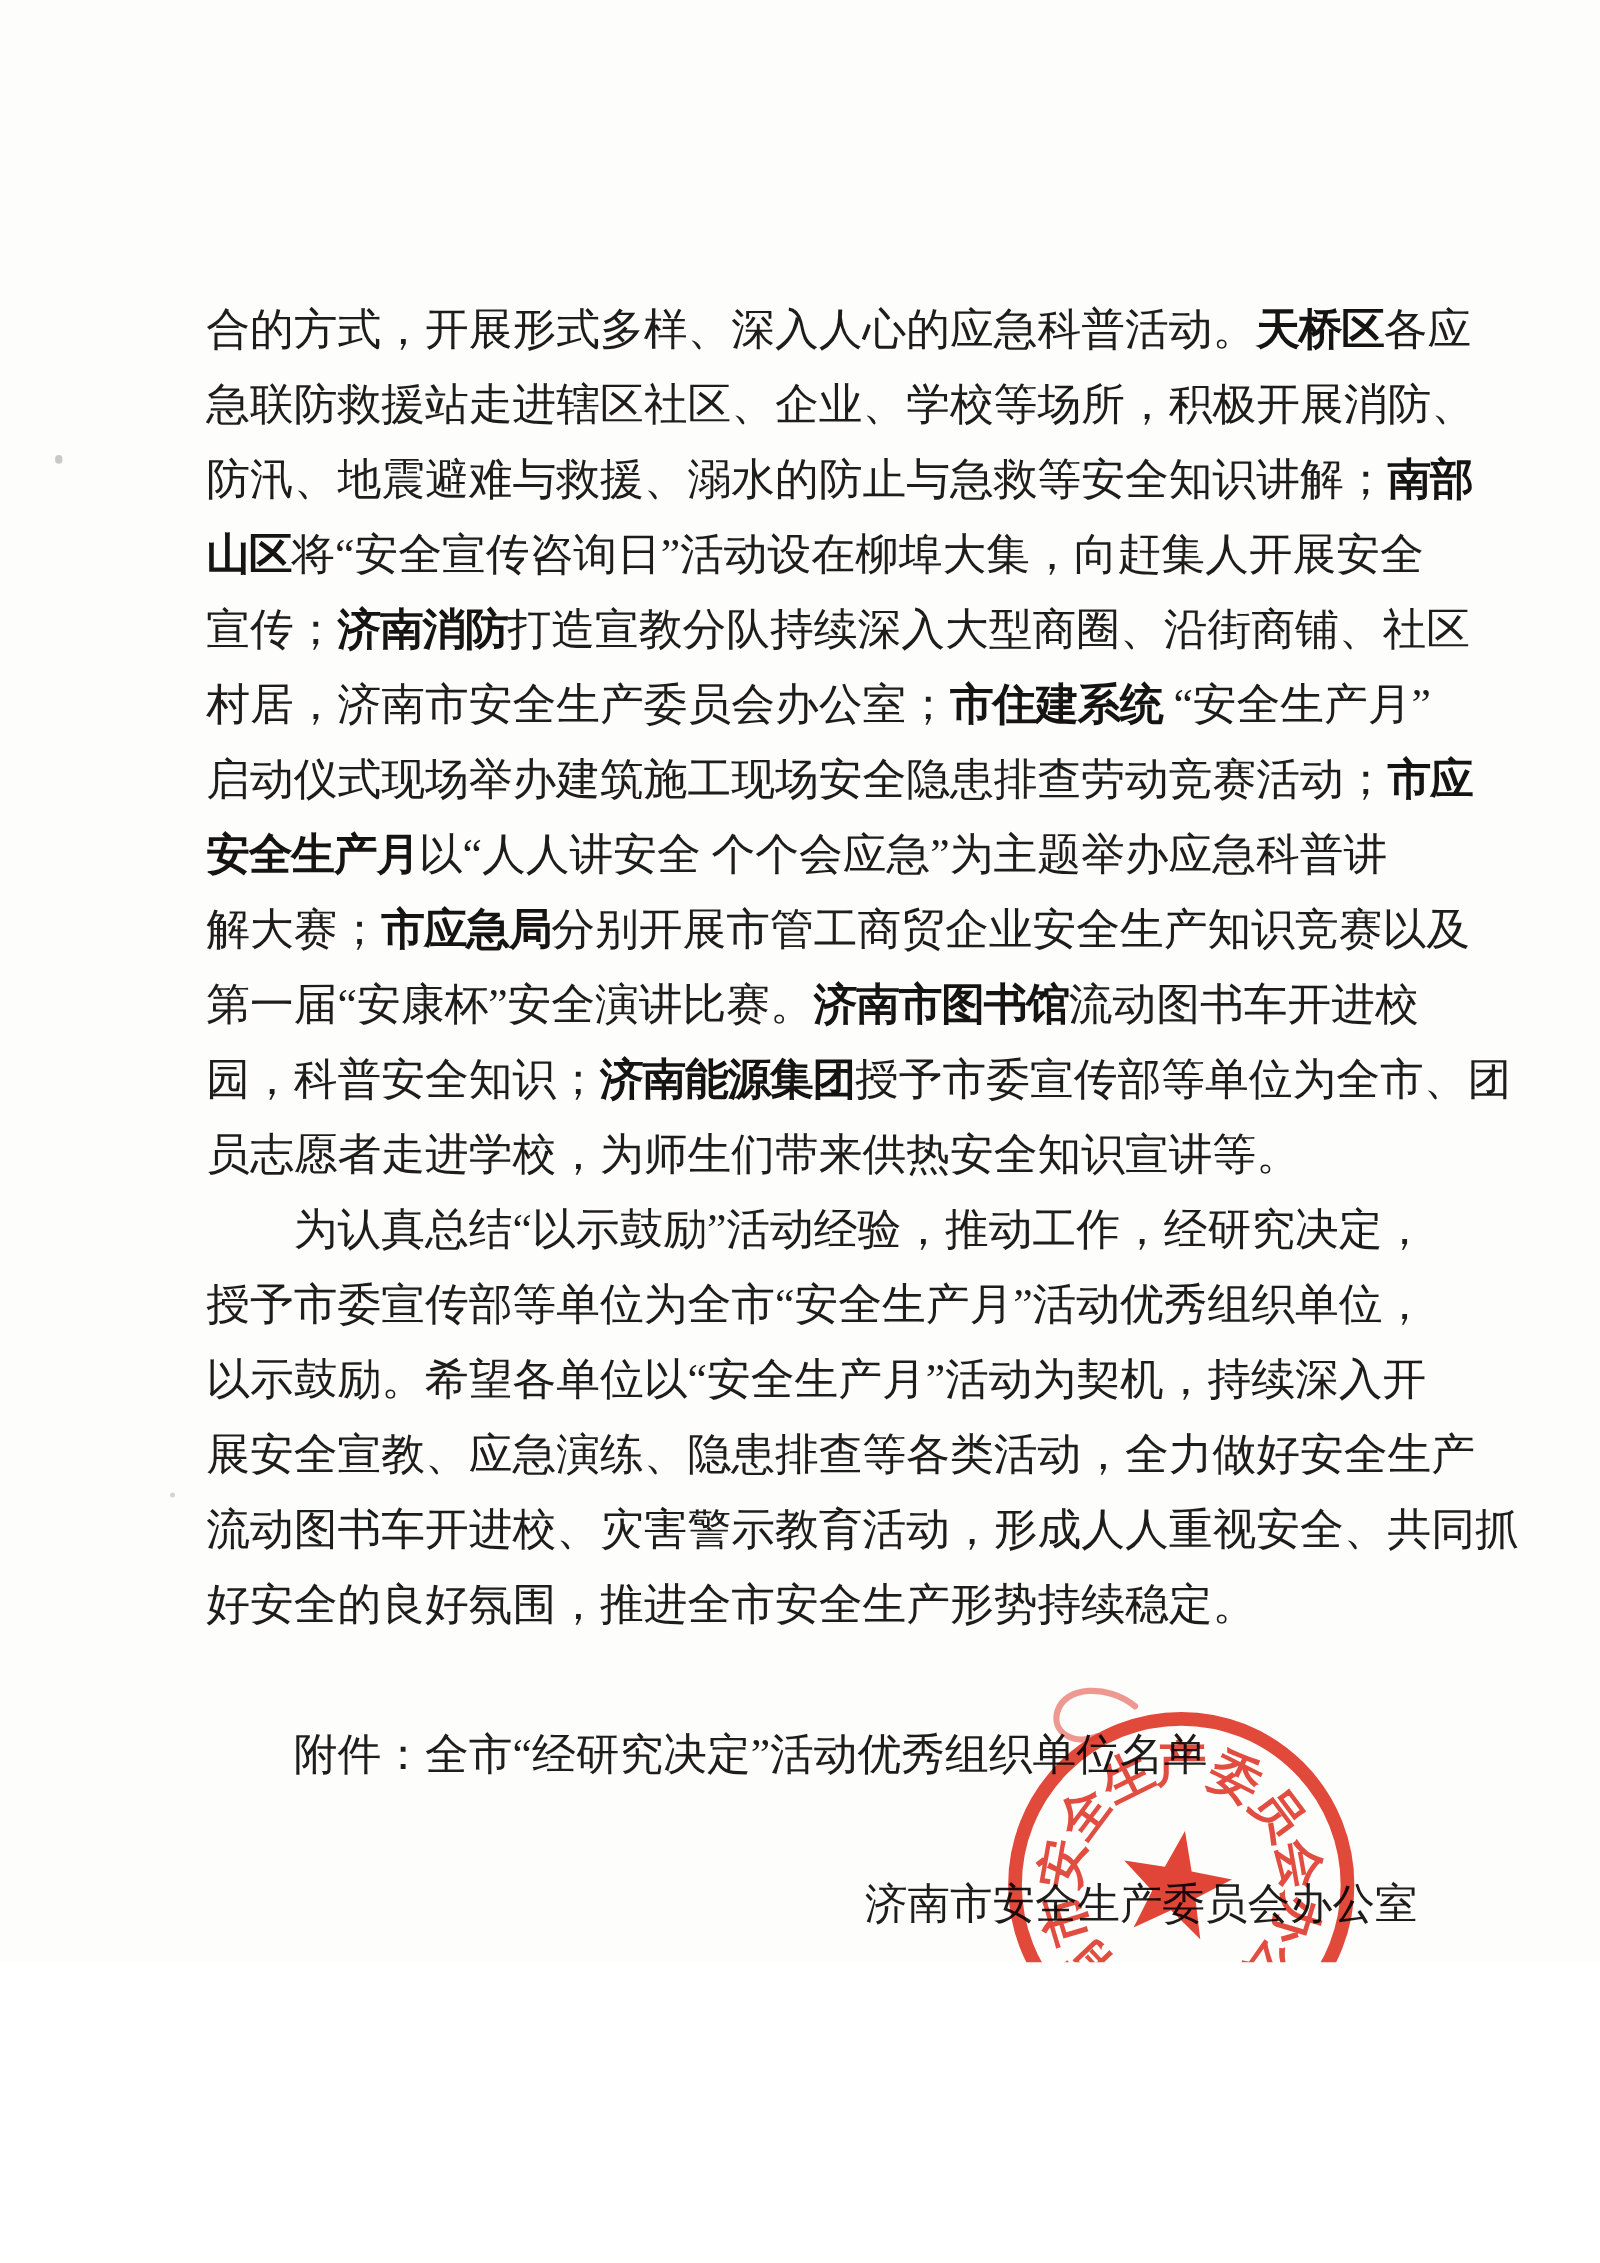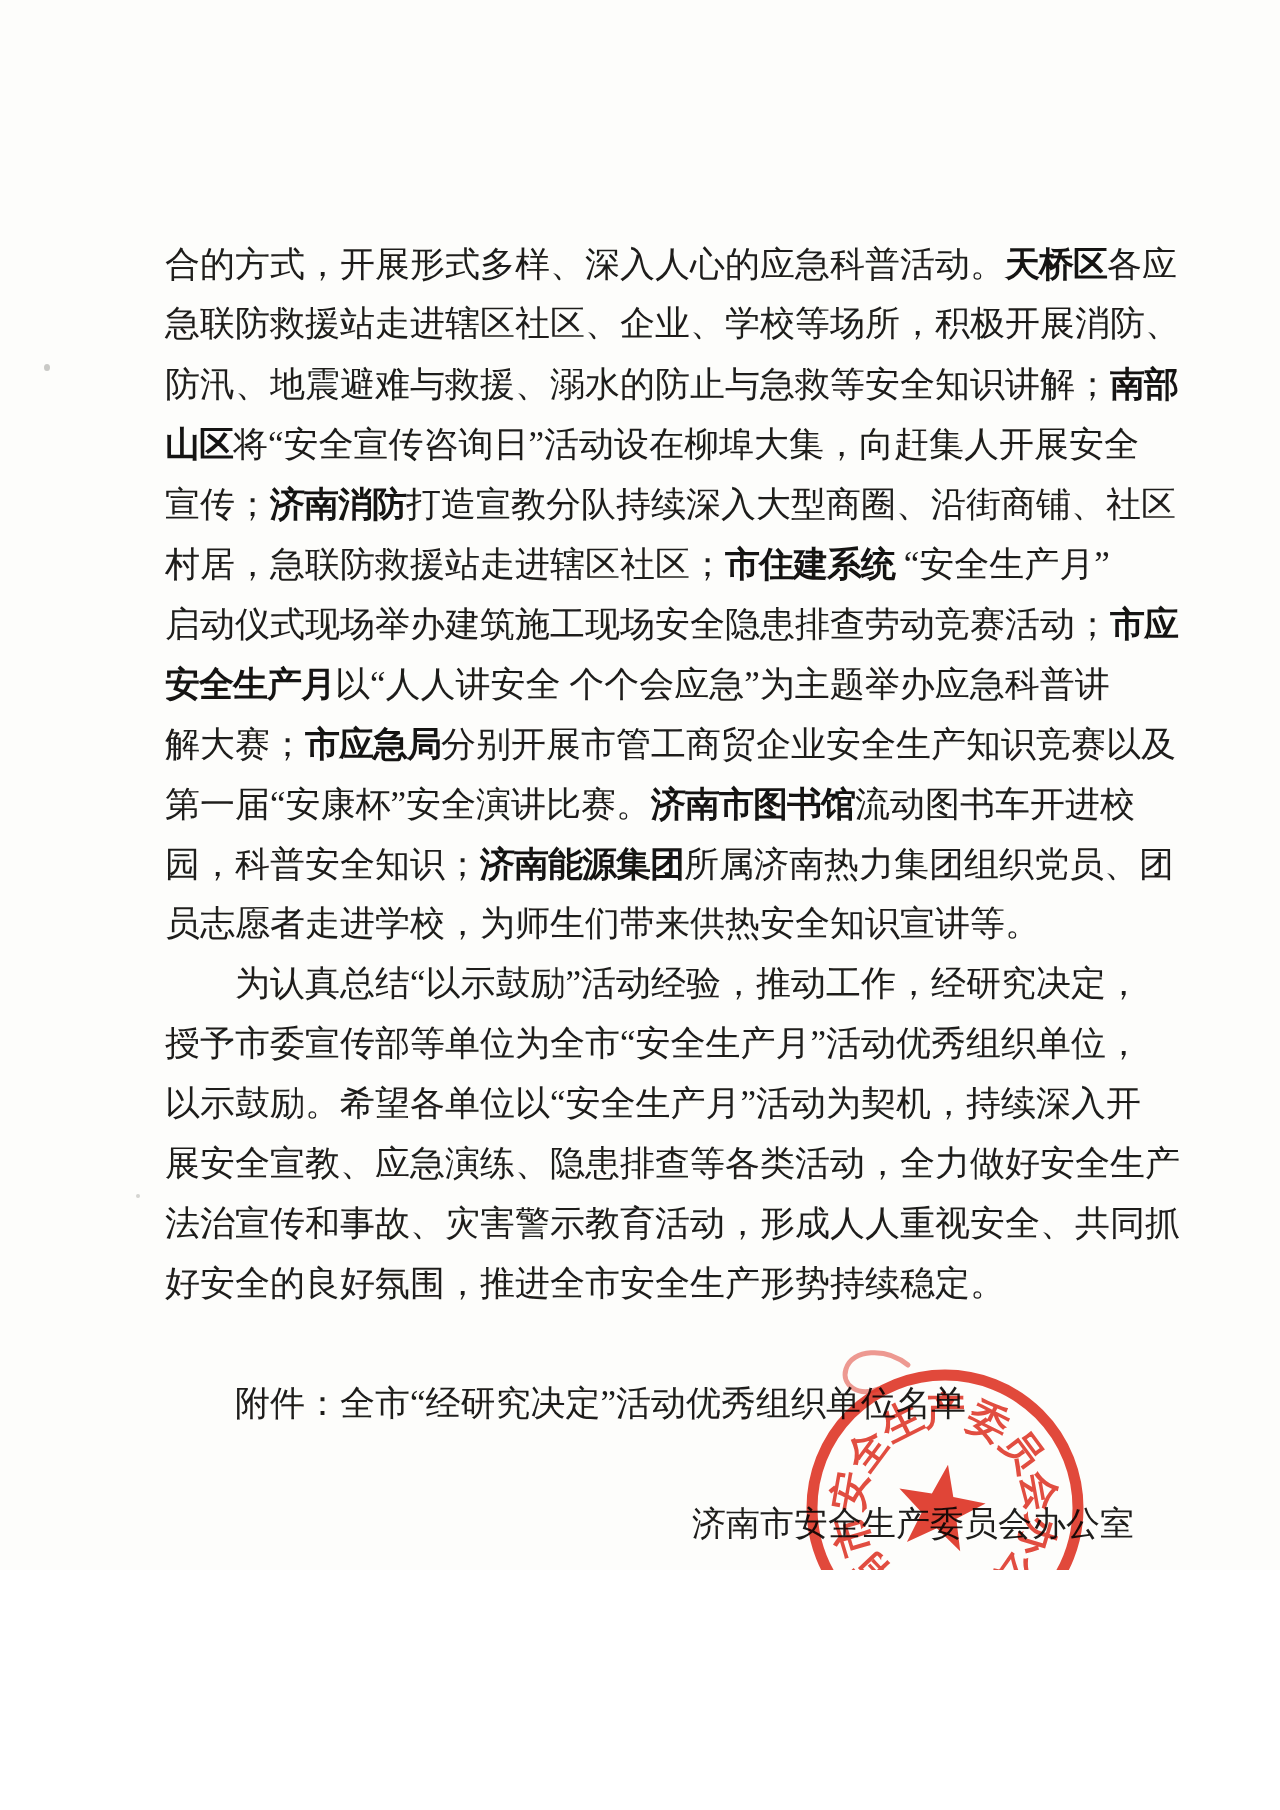--- a/index.html
+++ b/index.html
@@ -55,32 +55,32 @@
 
   <div class="speck s1"></div>
   <div class="speck s2"></div>
 
   <div class="body-text">
       <div class="line"><span class="song">合的方式，开展形式多样、深入人心的应急科普活动。</span><span class="hei">天桥区</span><span class="song">各应</span></div>
       <div class="line"><span class="song">急联防救援站走进辖区社区、企业、学校等场所，积极开展消防、</span></div>
       <div class="line"><span class="song">防汛、地震避难与救援、溺水的防止与急救等安全知识讲解；</span><span class="hei">南部</span></div>
       <div class="line"><span class="hei">山区</span><span class="song">将“安全宣传咨询日”活动设在柳埠大集，向赶集人开展安全</span></div>
       <div class="line"><span class="song">宣传；</span><span class="hei">济南消防</span><span class="song">打造宣教分队持续深入大型商圈、沿街商铺、社区</span></div>
-      <div class="line"><span class="song">村居，急联防救援站走进辖区社区；</span><span class="hei">市住建系统</span><span class="song"> “安全生产月”</span></div>
+      <div class="line"><span class="song">村居，济南市安全生产委员会办公室；</span><span class="hei">市住建系统</span><span class="song"> “安全生产月”</span></div>
       <div class="line"><span class="song">启动仪式现场举办建筑施工现场安全隐患排查劳动竞赛活动；</span><span class="hei">市应</span></div>
       <div class="line"><span class="hei">安全生产月</span><span class="song">以“人人讲安全 个个会应急”为主题举办应急科普讲</span></div>
       <div class="line"><span class="song">解大赛；</span><span class="hei">市应急局</span><span class="song">分别开展市管工商贸企业安全生产知识竞赛以及</span></div>
       <div class="line"><span class="song">第一届“安康杯”安全演讲比赛。</span><span class="hei">济南市图书馆</span><span class="song">流动图书车开进校</span></div>
-      <div class="line"><span class="song">园，科普安全知识；</span><span class="hei">济南能源集团</span><span class="song">所属济南热力集团组织党员、团</span></div>
+      <div class="line"><span class="song">园，科普安全知识；</span><span class="hei">济南能源集团</span><span class="song">授予市委宣传部等单位为全市、团</span></div>
       <div class="line"><span class="song">员志愿者走进学校，为师生们带来供热安全知识宣讲等。</span></div>
       <div class="line indent"><span class="song">为认真总结“以示鼓励”活动经验，推动工作，经研究决定，</span></div>
       <div class="line"><span class="song">授予市委宣传部等单位为全市“安全生产月”活动优秀组织单位，</span></div>
       <div class="line"><span class="song">以示鼓励。希望各单位以“安全生产月”活动为契机，持续深入开</span></div>
       <div class="line"><span class="song">展安全宣教、应急演练、隐患排查等各类活动，全力做好安全生产</span></div>
-      <div class="line"><span class="song">法治宣传和事故、灾害警示教育活动，形成人人重视安全、共同抓</span></div>
+      <div class="line"><span class="song">流动图书车开进校、灾害警示教育活动，形成人人重视安全、共同抓</span></div>
       <div class="line"><span class="song">好安全的良好氛围，推进全市安全生产形势持续稳定。</span></div>
     </div>
 
   <div class="attachment-line">附件：全市“经研究决定”活动优秀组织单位名单</div>
 
   <div class="signature-line">济南市安全生产委员会办公室</div>
 
   <div class="date-line">2025 年 8 月 14 日</div>
 
   <div class="page-footer">— 4 —</div>

